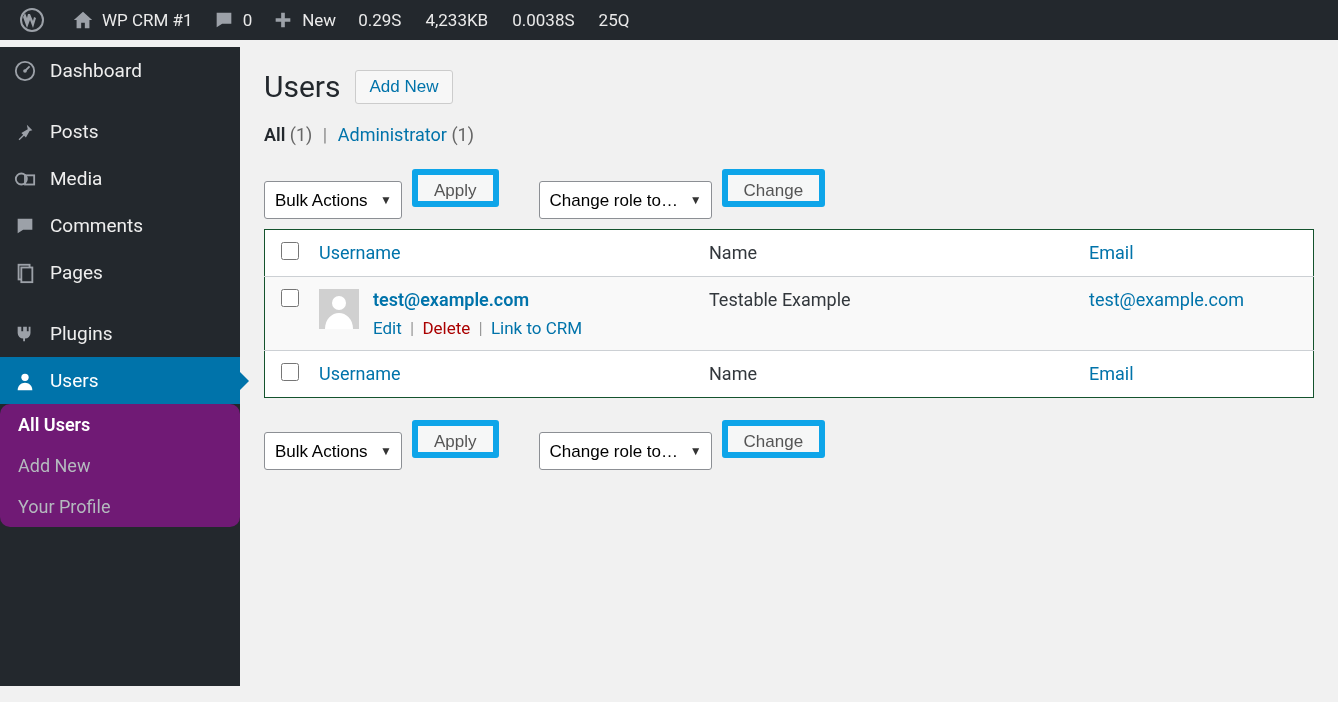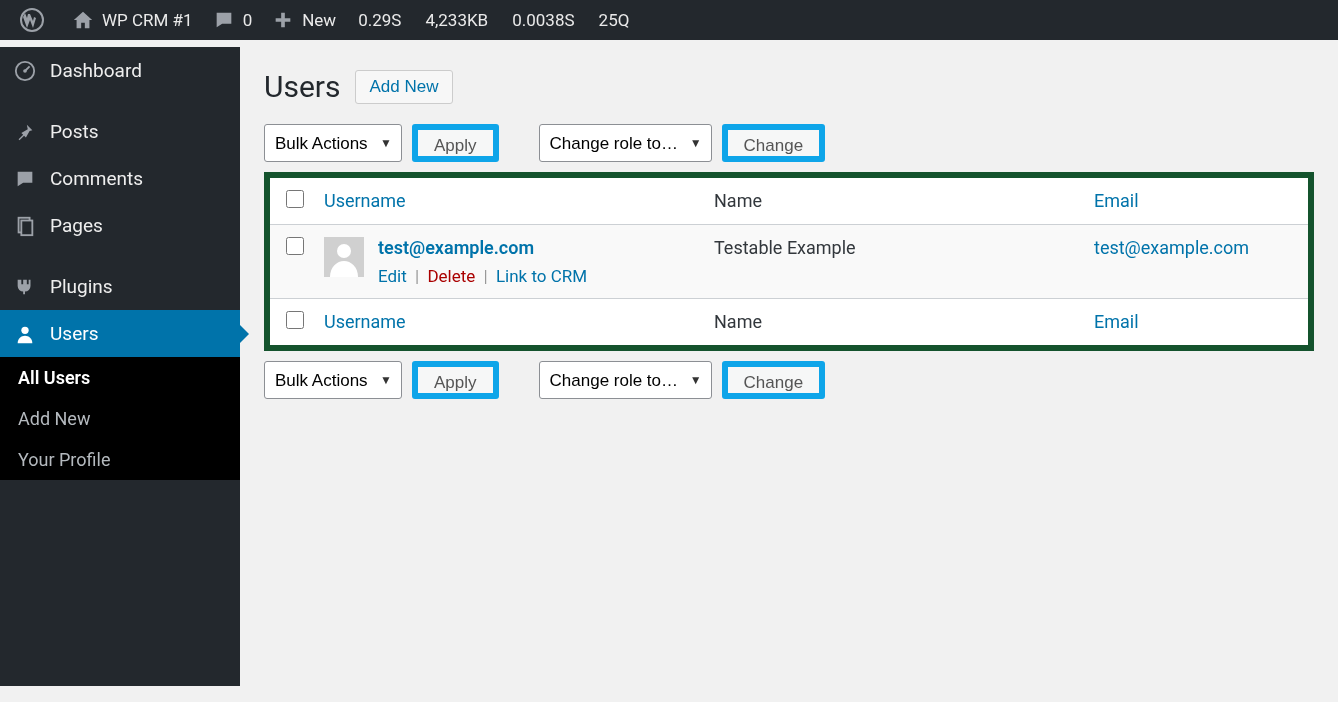--- a/index.html
+++ b/index.html
@@ -58,21 +58,21 @@
 .sidebar-item.current::after {
   content: "";
   position: absolute;
   right: -9px;
   top: 50%;
   transform: translateY(-50%);
   border-left: 9px solid #0073aa;
   border-top: 9px solid transparent;
   border-bottom: 9px solid transparent;
 }
-.sidebar-sub { background: #000000; }
+.sidebar-sub { background: #701a75; border-radius: 10px; }
 .sidebar-sub-item {
   padding: 10px 18px;
   color: #b4b9be;
   font-size: 18px;
   cursor: pointer;
 }
 .sidebar-sub-item.current { color: #fff; font-weight: 600; }
 .sidebar-gap { height: 14px; }
 
 
@@ -107,21 +107,21 @@
 .select-ctl {
   border: 1px solid #8c8f94;
   background: #fff;
   font-size: 17px;
   padding: 6px 32px 6px 10px;
   height: 38px;
   border-radius: 3px;
   appearance: none;
   position: relative;
 }
-.select-wrap { position: relative; display: inline-block; }
+.select-wrap { position: relative; display: inline-block; margin-top: 24px; }
 .select-wrap::after {
   content: "▼";
   position: absolute;
   right: 10px;
   top: 50%;
   transform: translateY(-50%);
   font-size: 12px;
   color: #333;
   pointer-events: none;
 }
@@ -132,21 +132,21 @@
   font-size: 17px;
   padding: 6px 16px;
   height: 38px;
   border-radius: 3px;
   cursor: pointer;
 }
 
 
 .wp-table {
   width: 100%;
-  border: 6px solid #14532d;
+  border: 1px solid #14532d;
   background: #fff;
   border-collapse: collapse;
   font-size: 18px;
 }
 .wp-table th, .wp-table td {
   text-align: left;
   padding: 12px 10px;
   vertical-align: top;
 }
 .wp-table thead th, .wp-table tfoot th { font-weight: 400; }
@@ -220,20 +220,27 @@
   </div>
   <div class="sidebar-gap"></div>
   <div class="sidebar-item">
     <svg width="22" height="22" viewBox="0 0 24 24">
         <path d="M14 4l6 6-3 1-4 7-2-2-5 5-1-1 5-5-2-2 7-4z"></path>
       </svg>
     <span>Posts</span>
   </div>
   <div class="sidebar-item">
     <svg width="22" height="22" viewBox="0 0 24 24">
+        <circle cx="8" cy="12" r="6" fill="none" stroke="#9ca1a8" stroke-width="2"></circle>
+        <rect x="12" y="8" width="10" height="10" fill="none" stroke="#9ca1a8" stroke-width="2"></rect>
+      </svg>
+    <span>Media</span>
+  </div>
+  <div class="sidebar-item">
+    <svg width="22" height="22" viewBox="0 0 24 24">
         <path d="M4 4h16v12H10l-6 4z"></path>
       </svg>
     <span>Comments</span>
   </div>
   <div class="sidebar-item">
     <svg width="22" height="22" viewBox="0 0 24 24">
         <rect x="5" y="3" width="12" height="16" fill="none" stroke="#9ca1a8" stroke-width="2"></rect>
         <rect x="8" y="6" width="12" height="16" fill="#23282d" stroke="#9ca1a8" stroke-width="2"></rect>
       </svg>
     <span>Pages</span>
@@ -259,20 +266,27 @@
   </div>
 </div>
 
 <div class="content">
 
   <div class="page-title-row">
     <h1 class="page-title">Users</h1>
     <button class="add-new-btn">Add New</button>
   </div>
 
+  <div class="filters">
+    <span class="lbl-dark">All</span>
+    <span class="cnt">(1)</span>
+    <span class="sep">|</span>
+    <span class="lnk">Administrator</span>
+    <span class="cnt">(1)</span>
+  </div>
 
   <div class="tablenav">
     <span class="select-wrap">
       <select class="select-ctl">
         <option>Bulk Actions</option>
       </select>
     </span>
     <button class="btn">Apply</button>
     <span style="width:20px"></span>
     <span class="select-wrap">

